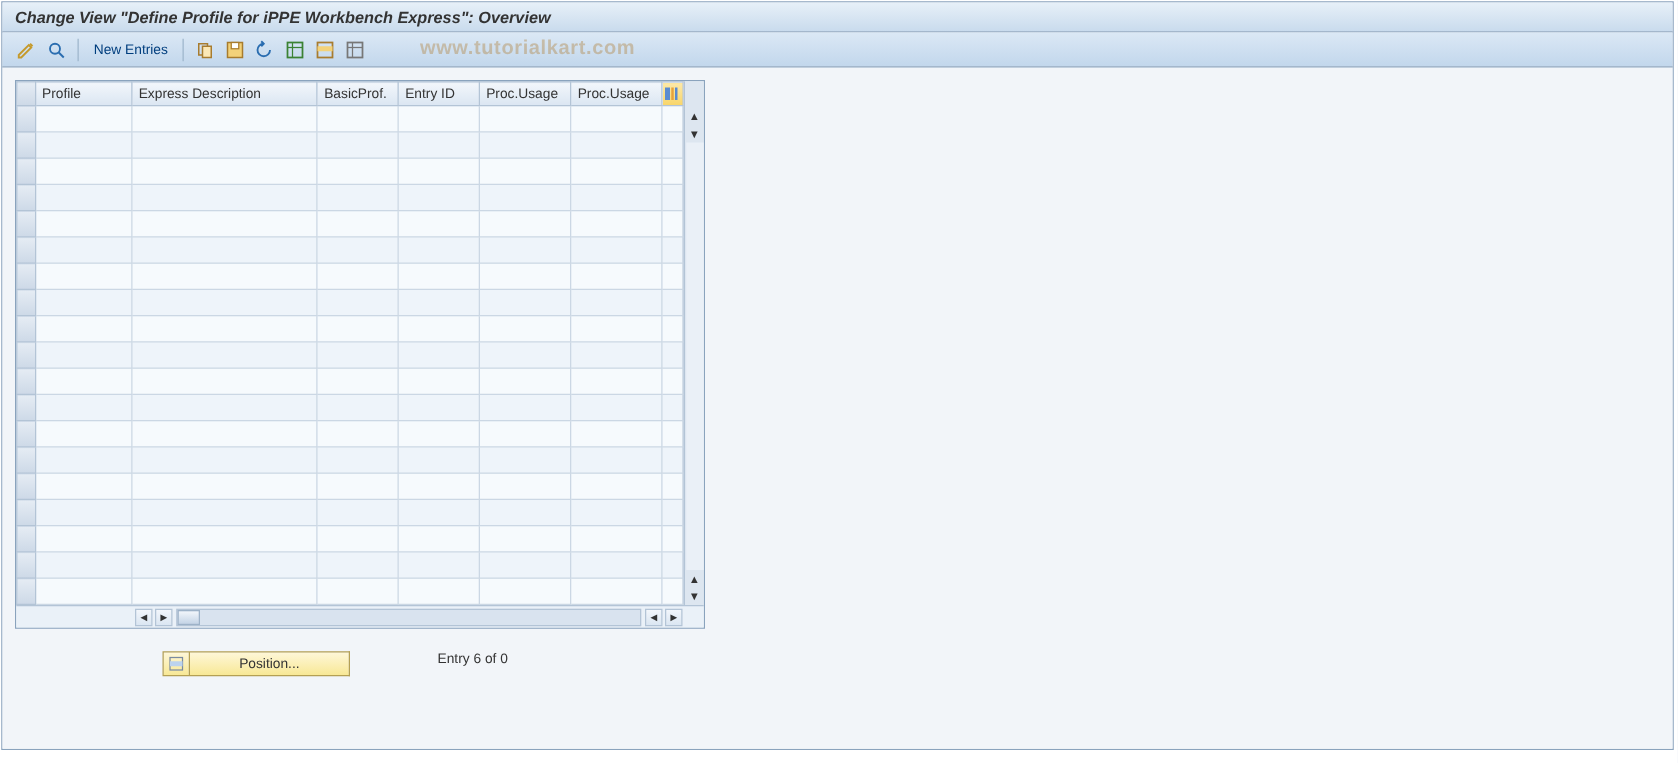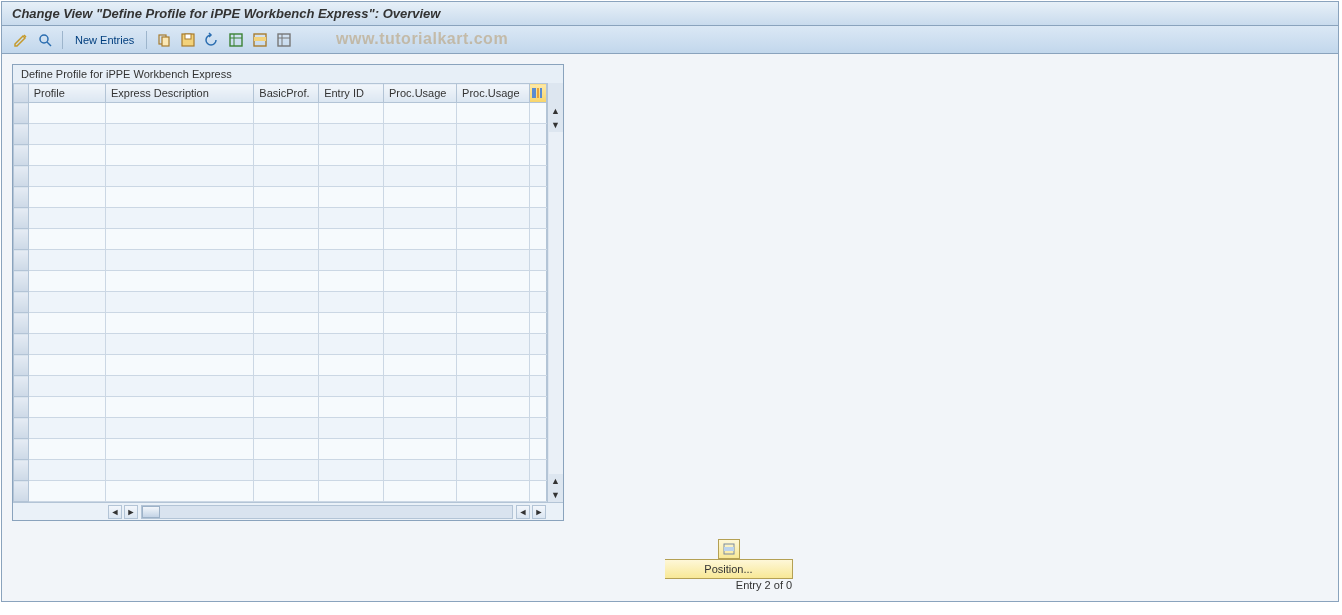--- a/index.html
+++ b/index.html
@@ -172,25 +172,24 @@
   }
   .hscroll .thumb {
     position: absolute;
     left: 0; top: 0;
     width: 18px; height: 12px;
     background: linear-gradient(to bottom,#f2f6fb,#c4d4e6);
     border: 1px solid #9db2c8;
   }
   .footer-row {
     display: flex;
-    align-items: center;
+    align-items: flex-start;
     margin-top: 18px;
     gap: 0;
     padding-left: 118px;
-    flex-direction: column;
   }
   .pos-icon {
     width: 22px; height: 20px;
     border: 1px solid #b4a054;
     background: linear-gradient(to bottom,#fef7d8,#f8e896);
     display: flex; align-items: center; justify-content: center;
   }
   .pos-btn {
     width: 128px; height: 20px;
     border: 1px solid #b4a054;
@@ -267,21 +266,20 @@
           <rect x="2" y="2" width="12" height="12" fill="none" stroke="#777" stroke-width="1.4"></rect>
           <line x1="2" y1="6" x2="14" y2="6" stroke="#777"></line>
           <line x1="6" y1="2" x2="6" y2="14" stroke="#777"></line>
         </svg>
     </span>
     <span class="watermark">www.tutorialkart.com</span>
   </div>
 
   <div class="content-area">
     <div class="panel">
-      <div class="panel-title">Define Profile for iPPE Workbench Express</div>
       <div class="grid-wrap">
         <table class="grid">
           <thead>
             <tr>
               <th class="rowsel"></th>
               <th class="col-profile">Profile</th>
               <th class="col-desc">Express Description</th>
               <th class="col-basic">BasicProf.</th>
               <th class="col-layout">Entry ID</th>
               <th class="col-proc1">Proc.Usage</th>
@@ -512,16 +510,16 @@
 
     <div class="footer-row">
       <div class="pos-icon">
         <svg width="14" height="14">
             <rect x="2" y="2" width="10" height="10" fill="none" stroke="#7a8aa0" stroke-width="1"></rect>
             <line x1="2" y1="7" x2="12" y2="7" stroke="#7a8aa0"></line>
             <rect x="2" y="5" width="10" height="4" fill="#bcd3ee"></rect>
           </svg>
       </div>
       <div class="pos-btn">Position...</div>
-      <div class="entry-text">Entry 2 of 0</div>
+      <div class="entry-text">Entry 6 of 0</div>
     </div>
   </div>
 </div>
 
 </body></html>

